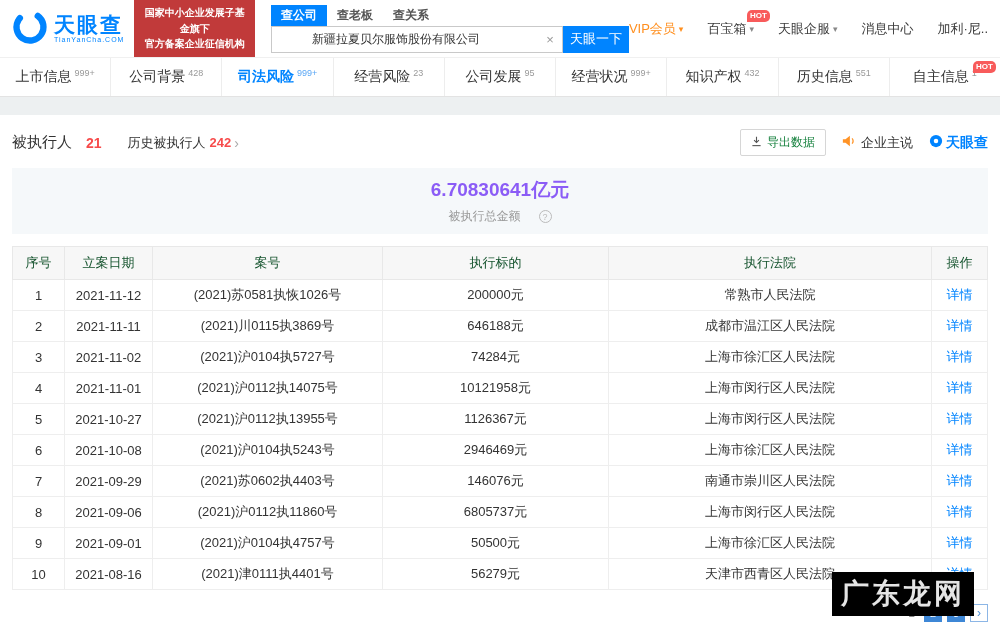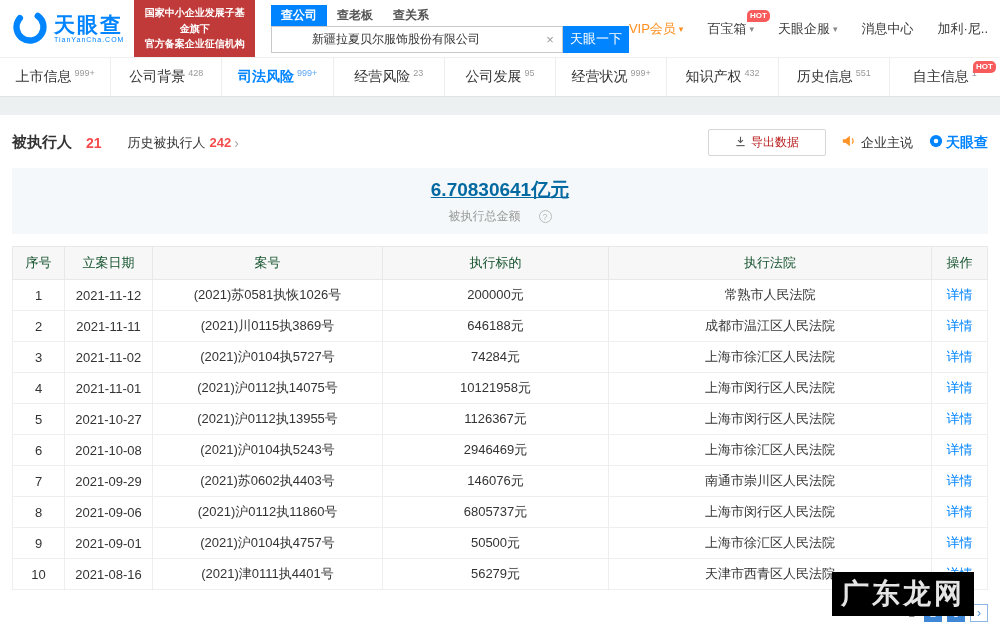--- a/index.html
+++ b/index.html
@@ -35,32 +35,32 @@
   .nav-item.active { color:#0084ff; font-weight:bold; }
   .nav-count { font-size:9px; color:#999; margin-left:3px; transform:translateY(-4px); font-weight:normal; }
   .nav-item.active .nav-count { color:#5aa7f5; }
   .nav-hot { position:absolute; top:3px; right:4px; background:#f85b5b; color:#fff; font-size:8px; padding:0 3px; border-radius:5px 5px 5px 0; font-weight:bold; line-height:1.5; }
 
   .gray-strip { height:18px; background:#edf0f1; }
 
   
   .content { padding:14px 12px 0; position:relative; background:#fff; }
   .section-head { display:flex; align-items:center; }
-  .sec-title { font-size:15px; font-weight:bold; color:#333; }
+  .sec-title { font-size:15px; font-weight:normal; color:#333; }
   .sec-count { color:#f74b4b; font-weight:bold; font-size:14px; margin-left:14px; }
   .hist { margin-left:26px; font-size:13px; color:#333; display:flex; align-items:center; cursor:pointer; }
   .hist-count { color:#f74b4b; font-weight:bold; margin-left:4px; }
   .hist-arrow { color:#aaa; margin-left:3px; font-size:14px; }
   .head-actions { margin-left:auto; display:flex; align-items:center; gap:16px; }
-  .export-btn { display:flex; align-items:center; gap:5px; border:1px solid #d6d6d6; border-radius:2px; padding:4px 26px; font-size:12px; color:#b91c1c; background:#fff; cursor:pointer; }
+  .export-btn { display:flex; align-items:center; gap:5px; border:1px solid #d6d6d6; border-radius:2px; padding:4px 10px; font-size:12px; color:#15803d; background:#fff; cursor:pointer; }
   .owner-say { display:flex; align-items:center; gap:5px; font-size:13px; color:#333; cursor:pointer; }
   .brand-mini { color:#0084ff; font-weight:bold; font-size:14px; display:flex; gap:3px; align-items:center; }
 
   .summary { margin-top:12px; background:#f5f8fa; height:66px; display:flex; flex-direction:column; align-items:center; justify-content:center; gap:5px; }
-  .summary-amount { color:#0369a1; font-size:19px; font-weight:bold;text-decoration:underline; }
+  .summary-amount { color:#8b5cf6; font-size:19px; font-weight:bold; }
   .summary-label { color:#999; font-size:12px; display:flex; align-items:center; gap:18px; }
   .info-icon { width:13px; height:13px; border:1px solid #bbb; border-radius:50%; color:#bbb; font-size:9px; display:inline-flex; align-items:center; justify-content:center; }
 
   table.exec { width:100%; border-collapse:collapse; margin-top:12px; font-size:13px; }
   table.exec th { background:#f7f7f7; font-weight:normal; color:#14532d; height:33px; border:1px solid #e8e8e8; }
   table.exec td { height:31px; border:1px solid #eeeeee; text-align:center; color:#333; }
   .detail-link { color:#0084ff; cursor:pointer; }
 
   .pagination { display:flex; justify-content:flex-end; gap:5px; margin-top:14px; align-items:center; font-size:12px; }
   .page-current { color:#888; padding:0 4px; cursor:pointer; }

